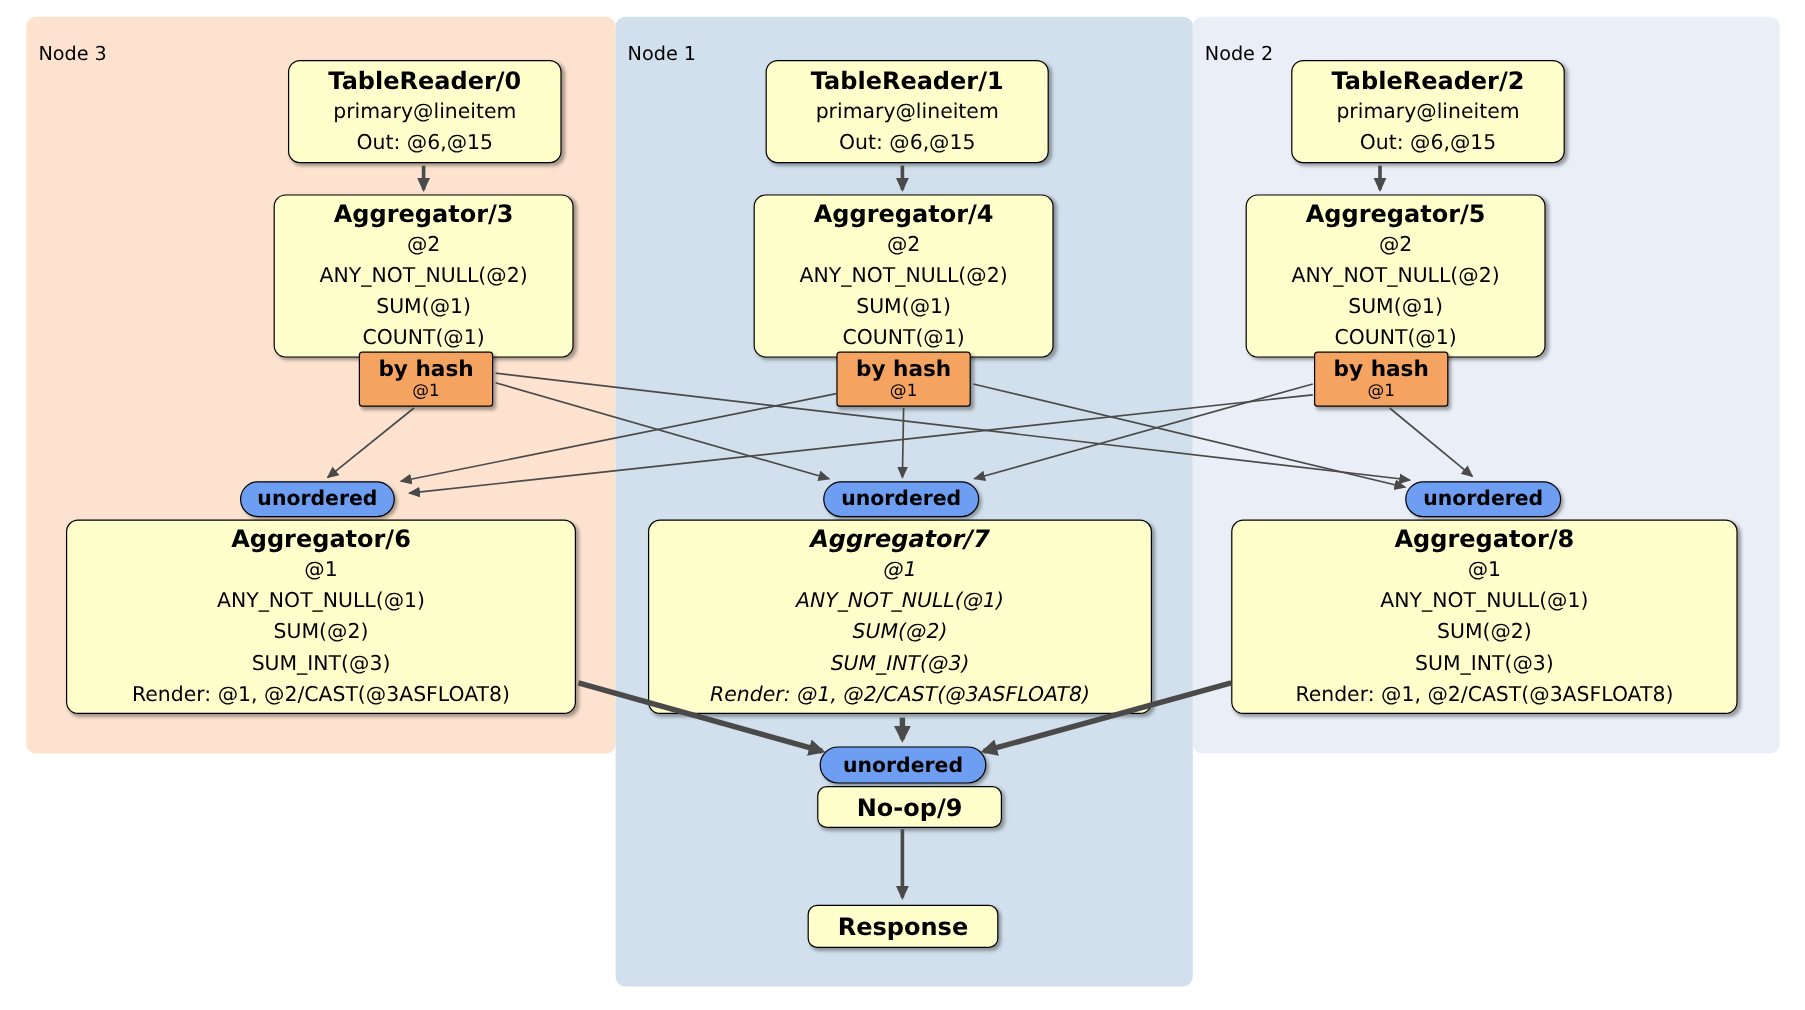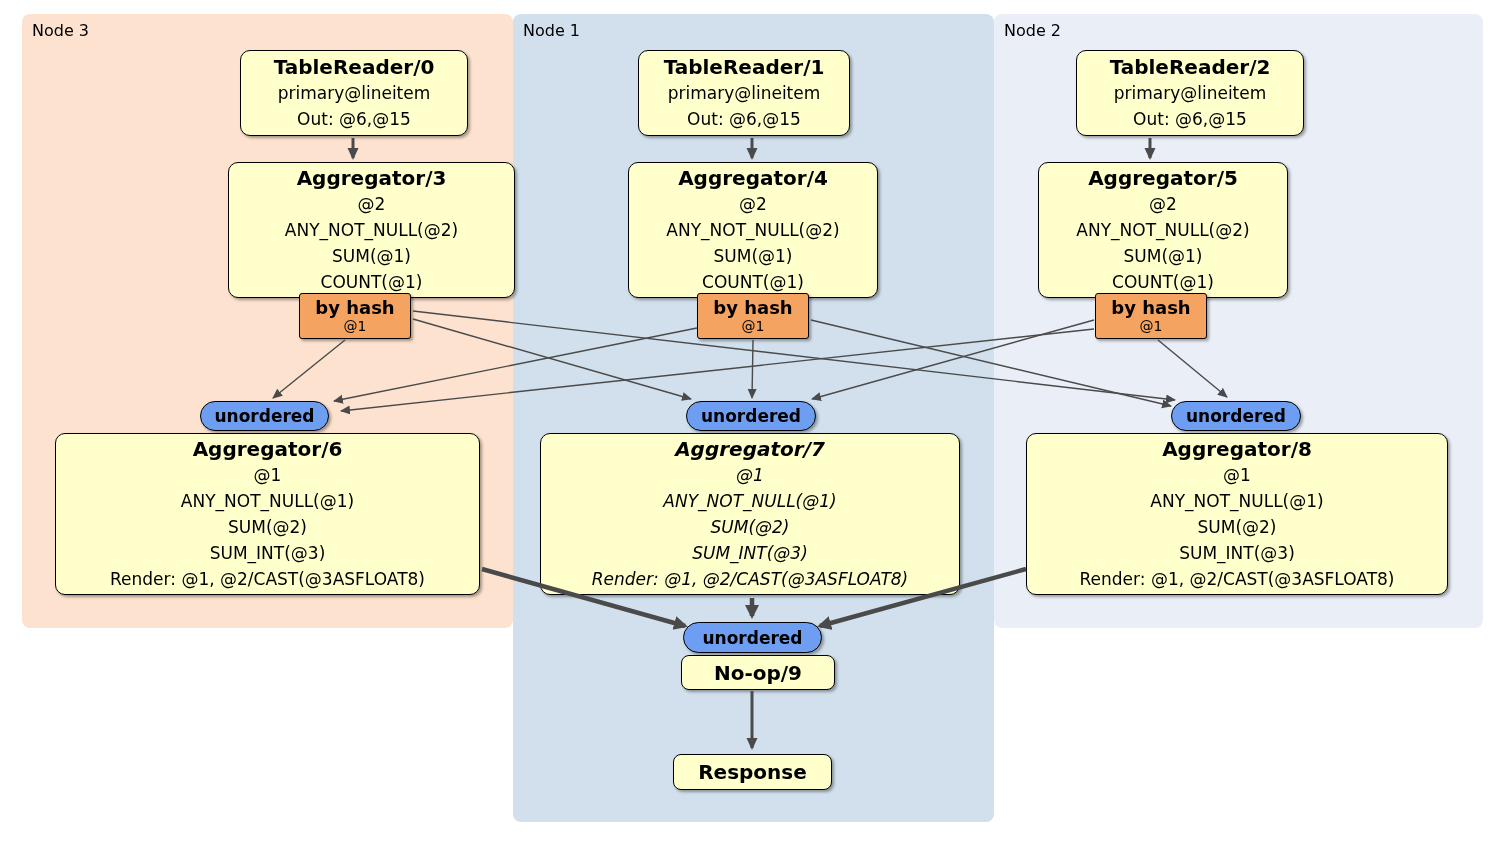--- a/index.html
+++ b/index.html
@@ -22,21 +22,21 @@
     background: #ffffff;
     overflow: hidden;
   }
   .region {
     position: absolute;
     border-radius: 8px;
   }
   .region-label {
     position: absolute;
     left: 10px;
-    top: 7px;
+    top: 21px;
     font-size: 16px;
     color: #000;
   }
   .pbox {
     position: absolute;
     background: var(--processor-fill);
     border: 1.5px solid #000;
     border-radius: 10px;
     box-shadow: 2px 2px 3px rgba(0,0,0,0.35);
     display: flex;
@@ -110,32 +110,32 @@
   </div>
   <div class="region" style="left:994px; top:14px; width:489px; height:614px; background:var(--node2-bg);">
     <div class="region-label">Node 2</div>
   </div>
 
   <div class="pbox" style="left:240px; top:50px; width:228px; height:86px;">
     <div class="ptitle">TableReader/0</div>
     <div class="pline">primary@lineitem</div>
     <div class="pline">Out: @6,@15</div>
   </div>
-  <div class="pbox" style="left:638px; top:50px; width:212px; height:86px;">
+  <div class="pbox" style="left:638px; top:50px; width:236px; height:86px;">
     <div class="ptitle">TableReader/1</div>
     <div class="pline">primary@lineitem</div>
     <div class="pline">Out: @6,@15</div>
   </div>
   <div class="pbox" style="left:1036px; top:50px; width:228px; height:86px;margin-left:40px;">
     <div class="ptitle">TableReader/2</div>
     <div class="pline">primary@lineitem</div>
     <div class="pline">Out: @6,@15</div>
   </div>
 
-  <div class="pbox" style="left:228px; top:162px; width:287px; height:136px;">
+  <div class="pbox" style="left:228px; top:162px; width:250px; height:136px;">
     <div class="ptitle">Aggregator/3</div>
     <div class="pline">@2</div>
     <div class="pline">ANY_NOT_NULL(@2)</div>
     <div class="pline">SUM(@1)</div>
     <div class="pline">COUNT(@1)</div>
   </div>
   <div class="pbox" style="left:628px; top:162px; width:250px; height:136px;">
     <div class="ptitle">Aggregator/4</div>
     <div class="pline">@2</div>
     <div class="pline">ANY_NOT_NULL(@2)</div>

